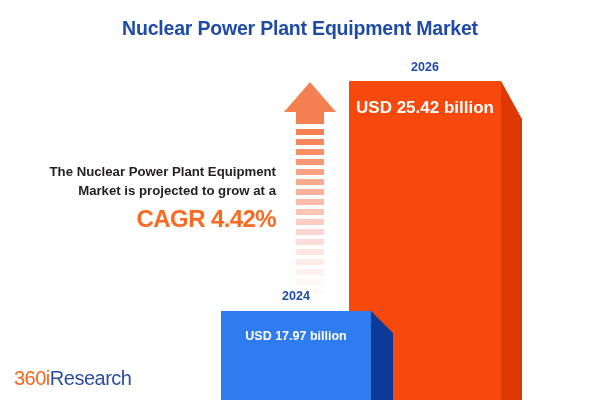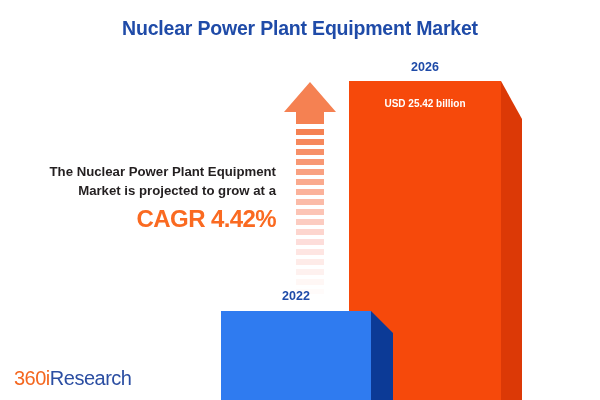--- a/index.html
+++ b/index.html
@@ -59,21 +59,21 @@
     height: 319px;
     background: #DC3906;
     clip-path: polygon(0 0, 100% 38px, 100% 100%, 0 100%);
   }
   #bar-2032-value {
     position: absolute;
     left: 0; top: 17px;
     width: 152px;
     text-align: center;
     color: #ffffff;
-    font-size: 10px;
+    font-size: 17px;
     font-weight: bold;
   }
   #label-2032 {
     position: absolute;
     left: 349px;
     top: 60px;
     width: 152px;
     text-align: center;
     font-size: 12.5px;
     font-weight: bold;
@@ -211,24 +211,25 @@
   </div>
 
   <div id="cagr-block">
     <div id="cagr-lead">
       <div>The Nuclear Power Plant Equipment</div>
       <div>Market is projected to grow at a</div>
     </div>
     <div id="cagr-value">CAGR 4.42%</div>
   </div>
 
-  <div id="label-2024">2022</div>
+  <div id="label-2024">2024</div>
 
   <div id="bar-2024" class="bar-group">
     <div id="bar-2024-front"></div>
     <div id="bar-2024-side"></div>
+    <div id="bar-2024-value">USD 17.97 billion</div>
   </div>
 
   <div id="logo">
     <span id="logo-360i">360i</span><span id="logo-research">Research</span>
   </div>
 
 </div>
 
 </body></html>

